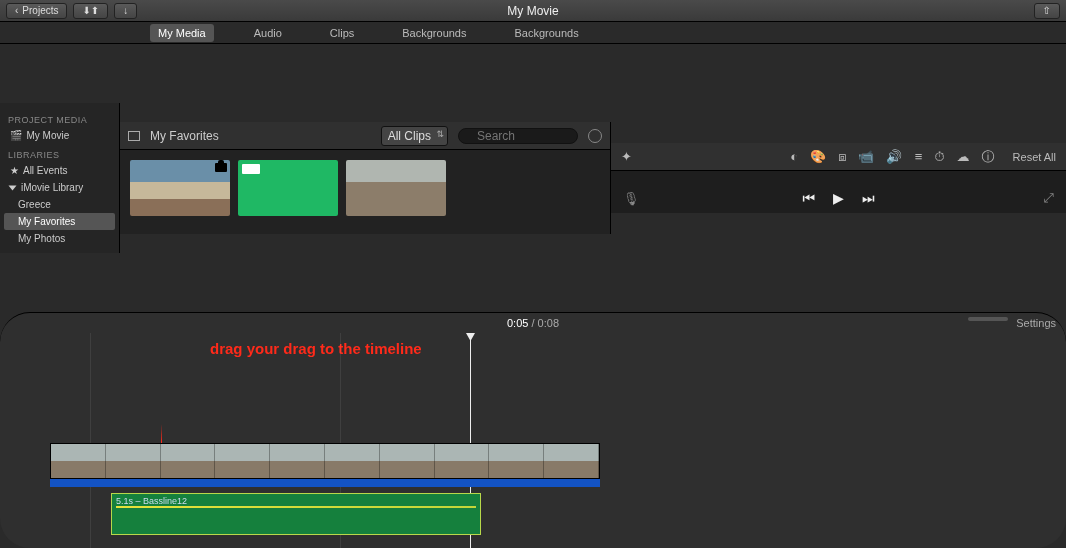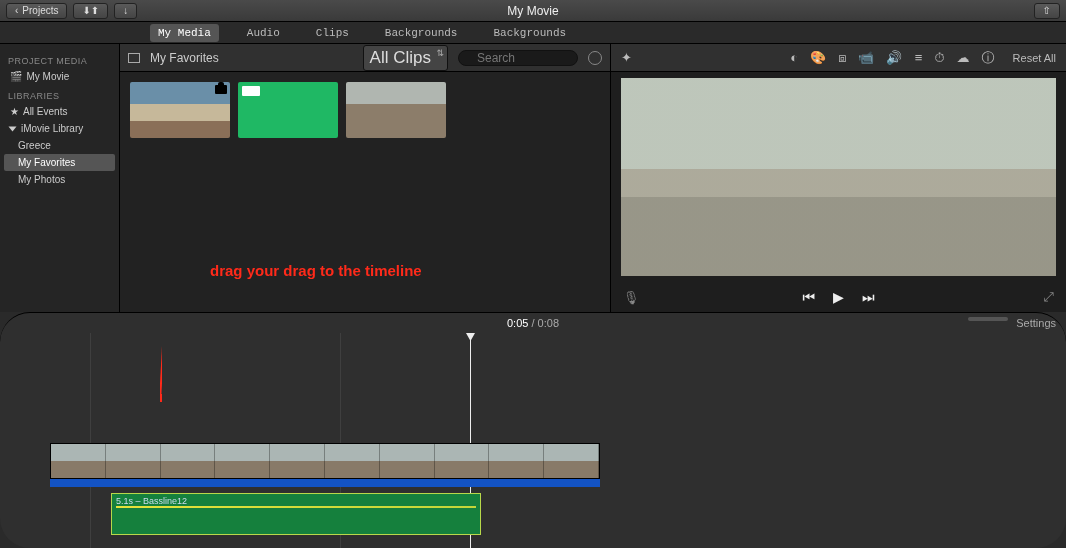--- a/index.html
+++ b/index.html
@@ -5,37 +5,37 @@
   * { box-sizing: border-box; margin: 0; padding: 0; }
   html, body { width: 1066px; height: 548px; background: #1a1a1a; font-family: -apple-system, "Helvetica Neue", Arial, sans-serif; font-size: 11px; color: #ccc; overflow: hidden; }
   .window { width: 1066px; height: 548px; display: flex; flex-direction: column; background: #2a2a2a; }
   
   .titlebar { height: 22px; background: linear-gradient(#4a4a4a,#3a3a3a); display: flex; align-items: center; justify-content: center; position: relative; border-bottom: 1px solid #000; }
   .titlebar .left { position: absolute; left: 6px; display: flex; gap: 6px; align-items: center; }
   .titlebar .right { position: absolute; right: 6px; display: flex; gap: 6px; align-items: center; }
   .topbtn { background: linear-gradient(#5a5a5a,#444); border: 1px solid #222; border-radius: 3px; height: 16px; display: flex; align-items: center; padding: 0 8px; color: #ddd; font-size: 10px; gap: 4px; cursor: pointer; }
   .titlebar .title { color: #eee; font-size: 12px; }
   
-  .tabsrow { height: 22px; background: #2a2a2a; display: flex; align-items: center; padding-left: 150px; gap: 20px; border-bottom: 1px solid #000; font-family: Liberation Mono, monospace; }
+  .tabsrow { height: 22px; background: #2a2a2a; display: flex; align-items: center; padding-left: 150px; gap: 32px; border-bottom: 1px solid #000; }
   .tab { color: #bbb; font-size: 11px; cursor: pointer; padding: 3px 8px; }
   .tab.active { background: #555; border-radius: 3px; color: #fff; font-weight: 500; }
   
-  .content { display: flex; height: 268px; }
+  .content { display: flex; height: 268px; align-items: center; }
   
   .sidebar { width: 120px; background: #252525; border-right: 1px solid #000; padding: 6px 4px; font-size: 10px; }
   .sidehdr { color: #888; font-size: 9px; letter-spacing: 0.5px; margin: 6px 4px 2px; }
   .sideitem { padding: 3px 6px; color: #ccc; cursor: pointer; display: flex; align-items: center; gap: 4px; }
   .sideitem.active { background: #555; color: #fff; border-radius: 2px; }
   .sidesub { padding-left: 14px; }
   .tri { display:inline-block; width:0;height:0;border-top:4px solid transparent;border-bottom:4px solid transparent;border-left:5px solid #ccc; margin-right:2px; transform:rotate(90deg);}
   
   .browser { flex: 1; background: #222; display: flex; flex-direction: column; border-right: 1px solid #000;}
   .browsertop { height: 28px; background: #303030; display:flex; align-items:center; padding: 0 8px; gap:10px; border-bottom:1px solid #000;}
   .browsertop .crumb { color:#ccc; font-size:12px; flex:1; }
-  .browsertop .dd { background:#444; border:1px solid #111; border-radius:3px; font-size:17px; color:#ddd; padding:2px 16px 2px 6px; position:relative; cursor:pointer;}
+  .browsertop .dd { background:#444; border:1px solid #111; border-radius:3px; font-size:12px; color:#ddd; padding:2px 16px 2px 6px; position:relative; cursor:pointer;}
   .browsertop .dd::after { content:"⇅"; position:absolute; right:3px; font-size:9px; color:#aaa;}
   .browsertop .search { background:#1a1a1a; border:1px solid #111; border-radius:10px; width:120px; height:16px; color:#888; font-size:12px; padding-left:18px; position:relative;}
   .searchwrap { position:relative; }
   .searchwrap::before { content:"🔍"; position:absolute; left:4px; top:1px; font-size:9px; color:#888;}
   .circicon { width:14px;height:14px;border:1px solid #888;border-radius:50%; position:relative;}
   .mediagrid { flex:1; padding:10px; display:flex; flex-wrap:wrap; gap:8px; align-content:flex-start; position:relative;}
   .clip { width:100px; height:56px; border-radius:2px; position:relative; cursor:pointer; overflow:hidden;}
   .clip.sel { outline:2px solid #f6c044; }
   .clip1 { background: linear-gradient(#6a8fa8 40%, #c6b89a 40% 70%, #8a6f58 70%); }
   .clip2 { background: #1fb864; }

